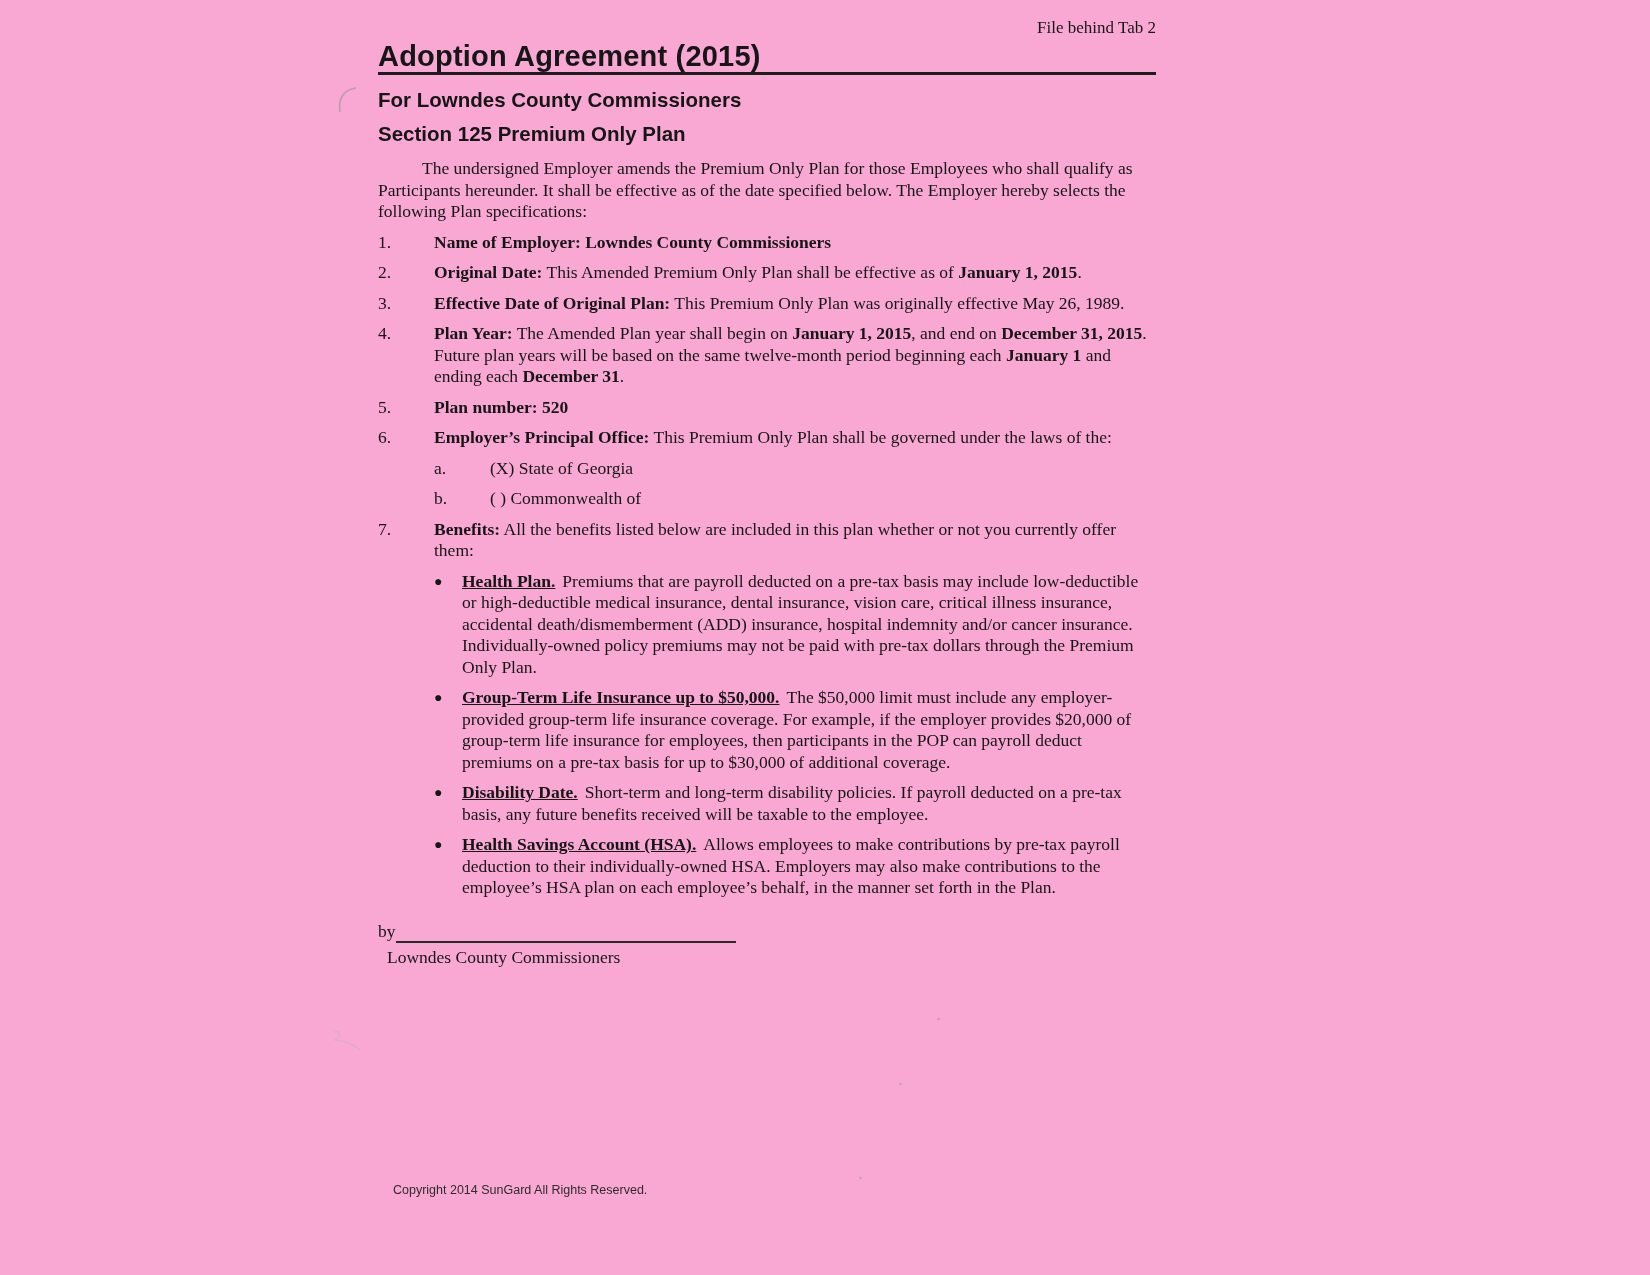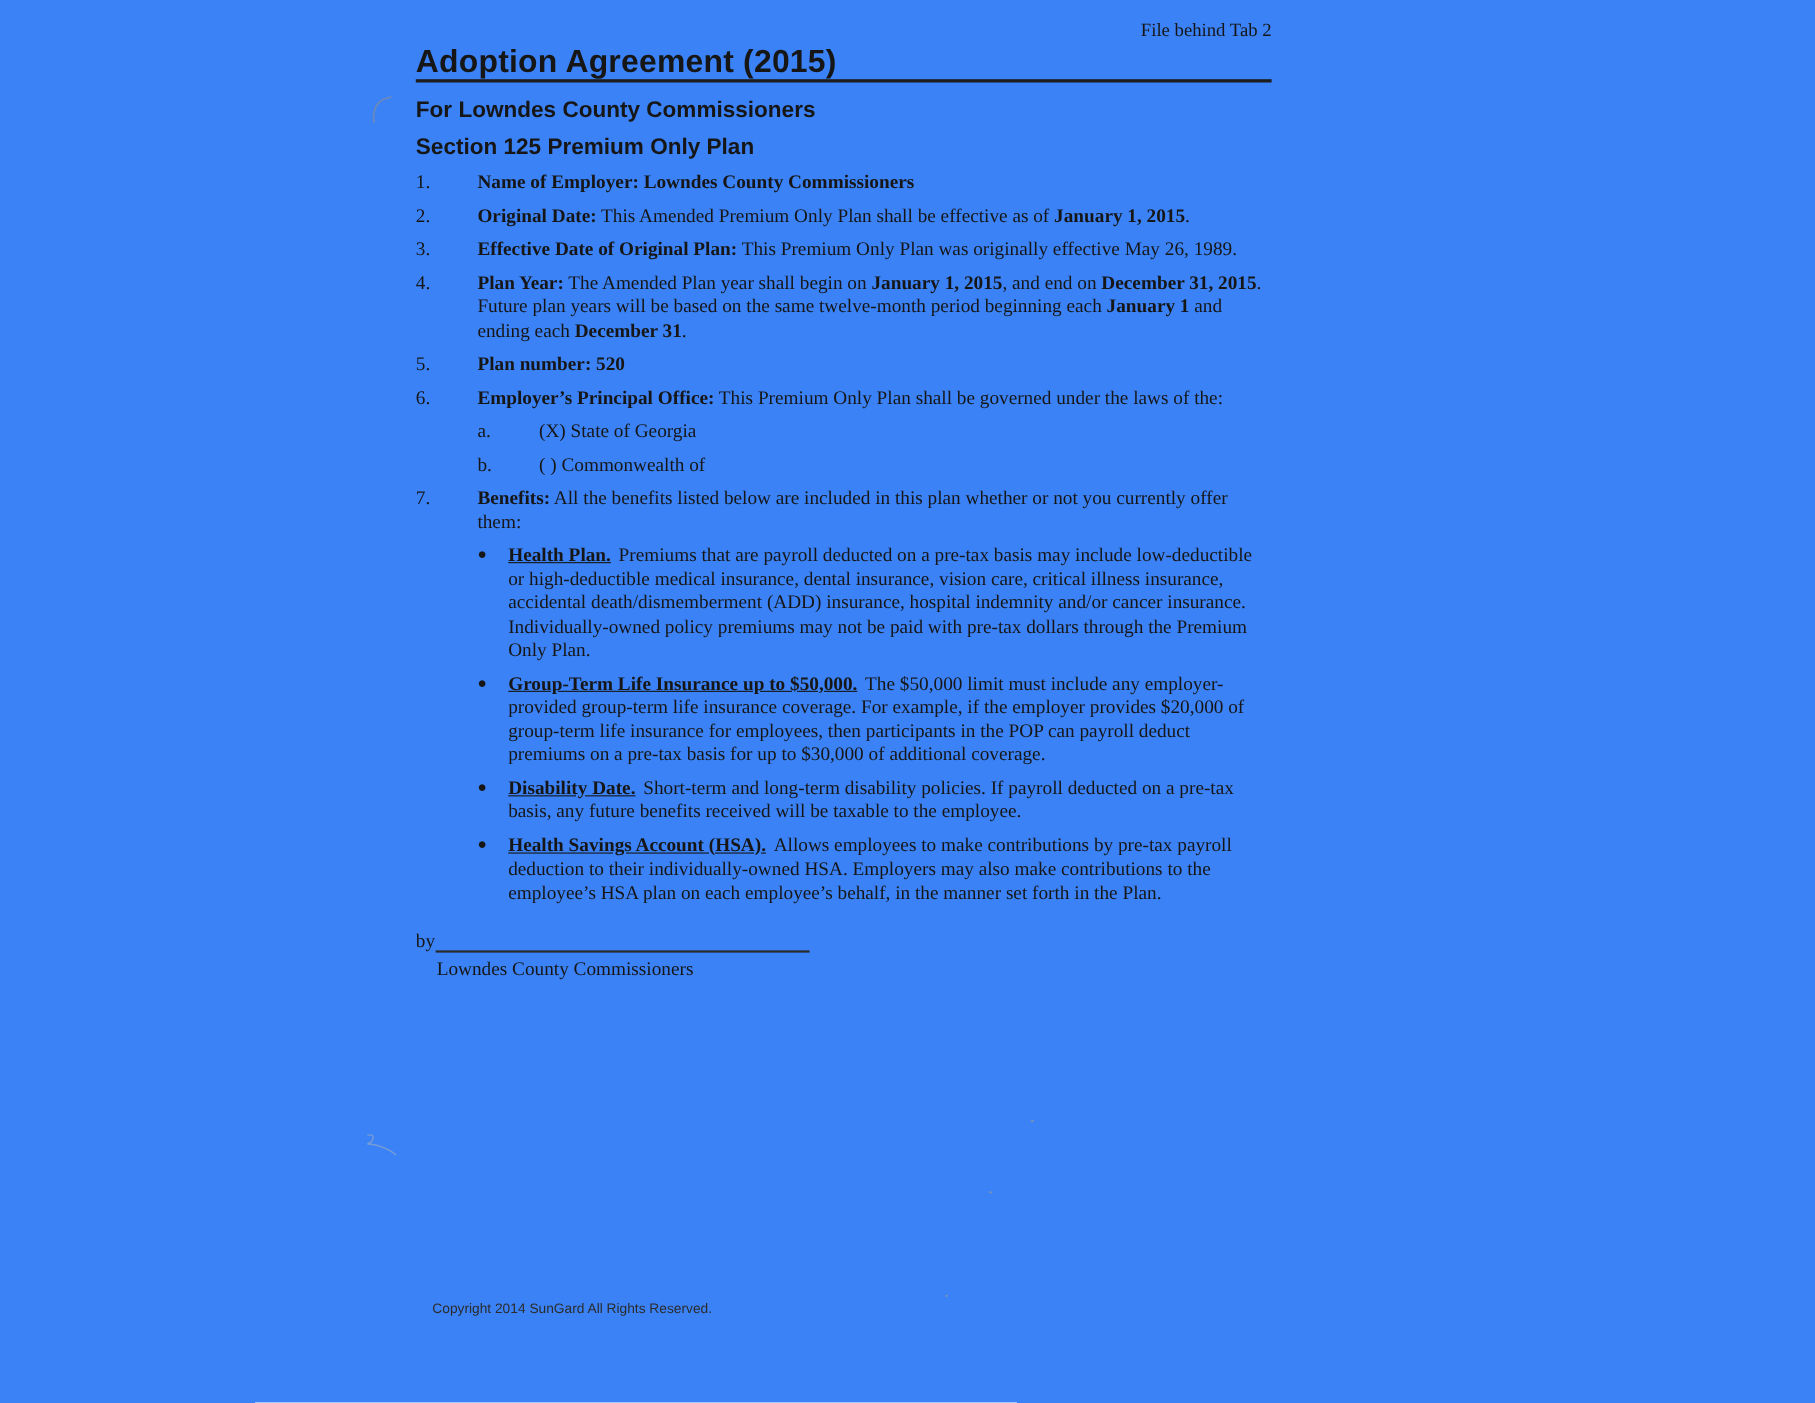--- a/index.html
+++ b/index.html
@@ -1,19 +1,19 @@
 <!DOCTYPE html>
 <html><head>
 <meta charset="utf-8">
 <style>
   html,body{margin:0;padding:0;background:#ffffff;}
   .page{
     position:relative;
     width:1650px;height:1275px;
-    background:#3b82f6;
+    background:#f9a8d4;
     color:#161616;
     font-family:"Liberation Serif", serif;
     overflow:hidden;
   }
   .content{
     position:absolute;left:378px;top:0;width:778px;
   }
   .corner-note{
     margin-top:18px;height:22px;
     text-align:right;
@@ -53,21 +53,21 @@
   .bullet-body{flex:1;padding-right:6px;}
   .b{font-weight:bold;}
   .u{text-decoration:underline;}
   .bullet-heading{margin-right:7px;}
   .signature{margin-top:22px;font-size:17.5px;line-height:21px;}
   .sig-row{display:flex;align-items:center;}
   .sig-line{
     display:inline-block;width:340px;height:20px;
     border-bottom:2px solid #2a2a2a;
   }
-  .sig-label{margin-left:19px;margin-top:4px;}
+  .sig-label{margin-left:9px;margin-top:4px;}
   .copyright{
     position:absolute;left:393px;top:1183px;
     font-family:"Liberation Sans", sans-serif;
     font-size:12.5px;color:#2c2c2c;
   }
   .artifact{position:absolute;pointer-events:none;}
   .speck{position:absolute;background:#9a9a9a;width:3px;height:2px;border-radius:50%;opacity:.6;}
 </style>
 </head>
 <body>
@@ -87,20 +87,21 @@
   <div class="content">
 
     <div class="corner-note">File behind Tab 2</div>
 
     <div class="doc-title">Adoption Agreement (2015)</div>
 
     <div class="doc-subtitle first">For Lowndes County Commissioners</div>
 
     <div class="doc-subtitle second">Section 125 Premium Only Plan</div>
 
+    <div class="intro">The undersigned Employer amends the Premium Only Plan for those Employees who shall qualify as Participants hereunder. It shall be effective as of the date specified below. The Employer hereby selects the following Plan specifications:</div>
 
     <div class="list">
         <div class="item">
           <div class="num">1.</div>
           <div class="ibody"><span class="b ">Name of Employer: Lowndes County Commissioners</span></div>
         </div>
         <div class="item">
           <div class="num">2.</div>
           <div class="ibody"><span class="b ">Original Date:</span><span> This Amended Premium Only Plan shall be effective as of </span><span class="b ">January 1, 2015</span><span>.</span></div>
         </div>

